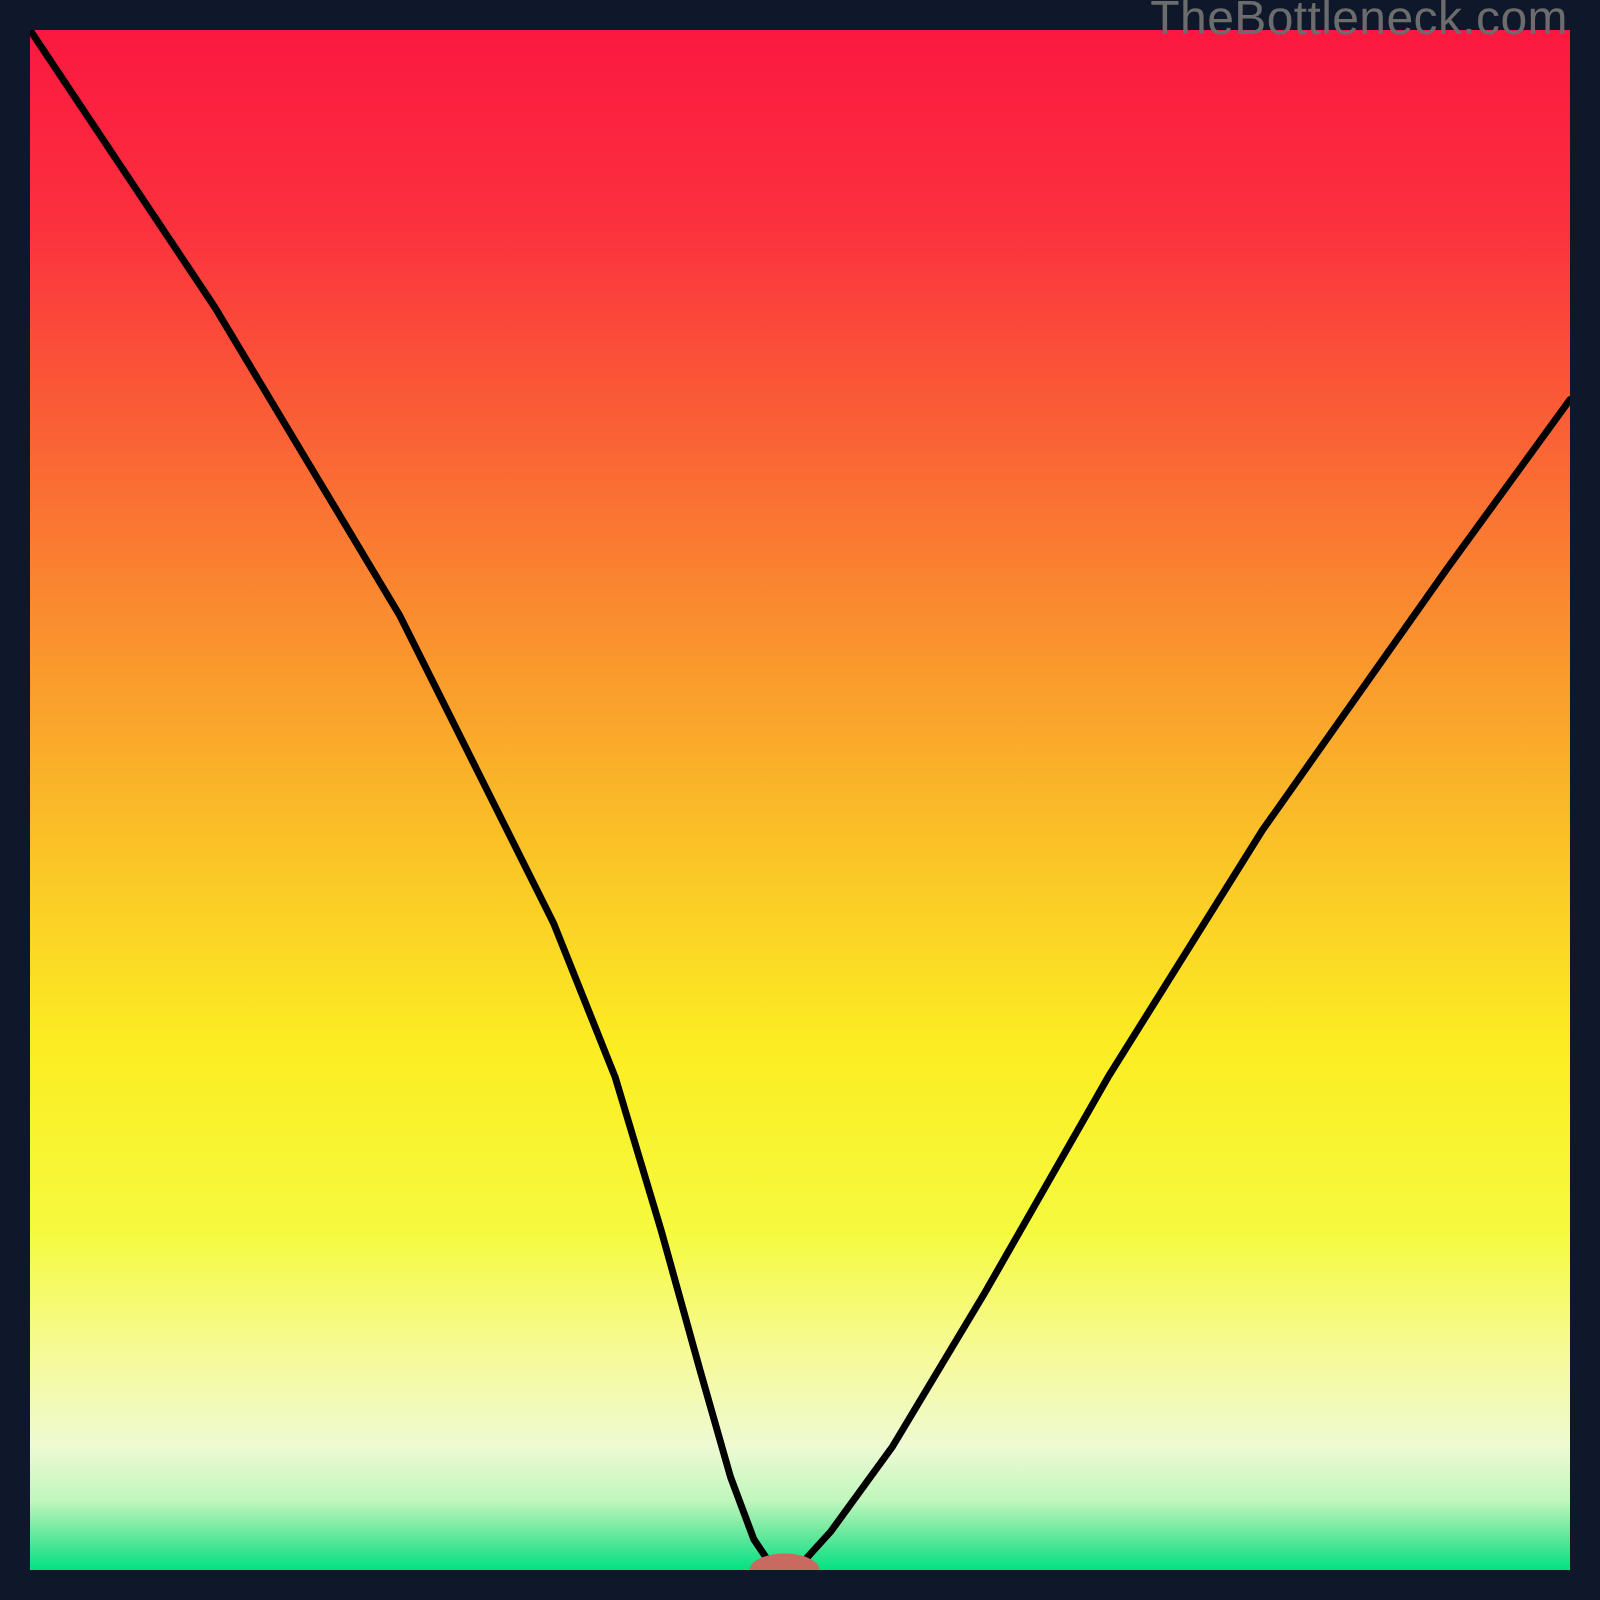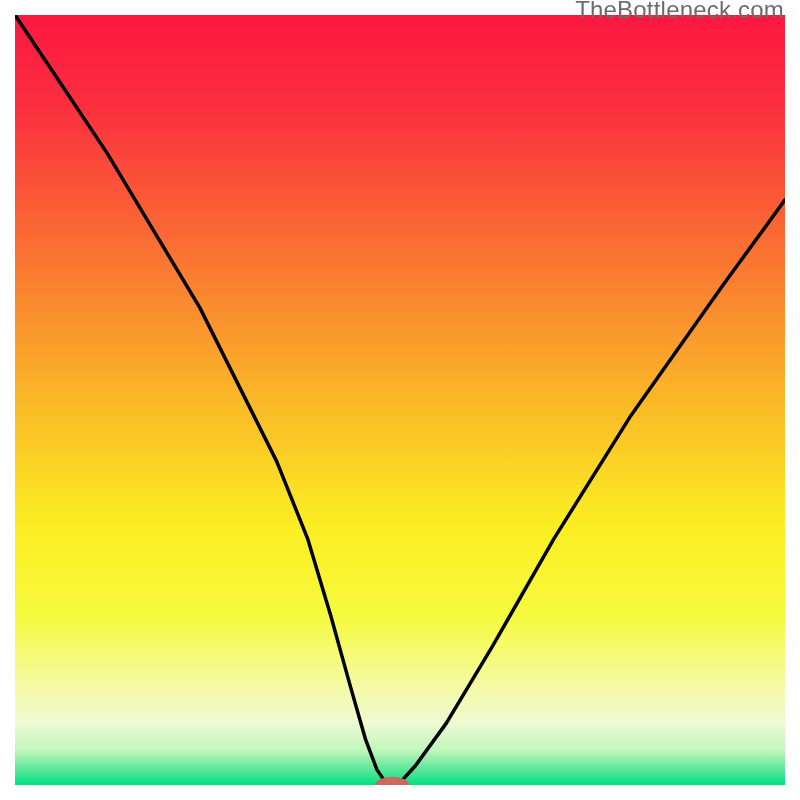--- a/index.html
+++ b/index.html
@@ -9,21 +9,21 @@
     height: 800px;
     background: #000;
     font-family: Arial, Helvetica, sans-serif;
   }
   .chart-frame {
     position: absolute;
     left: 0;
     top: 0;
     width: 800px;
     height: 800px;
-    background: #ffffff;
+    background: #0f172a;
   }
   .plot-area {
     position: absolute;
     left: 15px;
     top: 15px;
     width: 770px;
     height: 770px;
     overflow: hidden;
   }
   .plot-svg {

